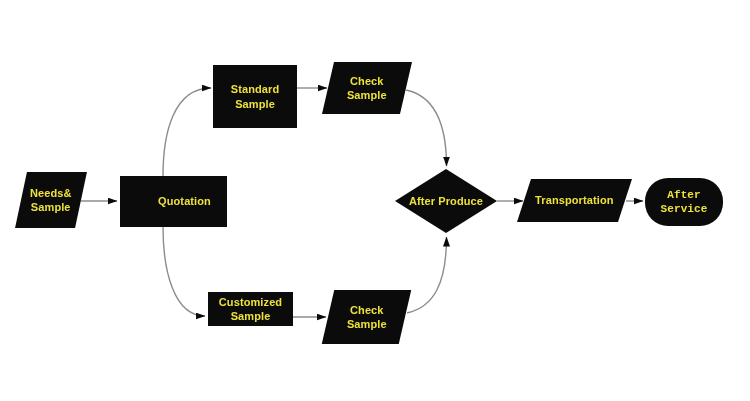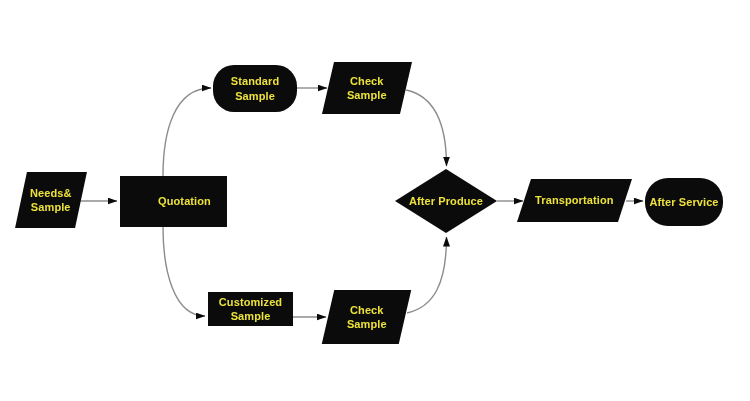--- a/index.html
+++ b/index.html
@@ -73,21 +73,21 @@
 
   <div class="node skew12" style="left:21px; top:172px; width:60px; height:56px;">
     <span class="label">Needs&amp;
 Sample</span>
   </div>
 
   <div class="node" style="left:120px; top:176px; width:85px; height:51px;padding-left:22px;">
     <span class="label">Quotation</span>
   </div>
 
-  <div class="node" style="left:213px; top:65px; width:84px; height:47px;border-radius:21px;">
+  <div class="node" style="left:213px; top:65px; width:84px; height:63px;">
     <span class="label">Standard
 Sample</span>
   </div>
 
   <div class="node skew13" style="left:328px; top:62px; width:78px; height:52px;">
     <span class="label">Check
 Sample</span>
   </div>
 
   <div class="node" style="left:208px; top:292px; width:85px; height:34px;">
@@ -101,17 +101,17 @@
   </div>
 
   <div class="node diamond" style="left:395px; top:169px; width:102px; height:64px;">
     <span class="label">After Produce</span>
   </div>
 
   <div class="node skew18" style="left:524px; top:179px; width:101px; height:43px;">
     <span class="label">Transportation</span>
   </div>
 
-  <div class="node stadium" style="left:645px; top:178px; width:78px; height:48px;">
+  <div class="node stadium" style="left:645px; top:178px; width:78px; height:48px;font-family:Liberation Mono, monospace;">
     <span class="label">After Service</span>
   </div>
 
 </div>
 
 </body></html>

